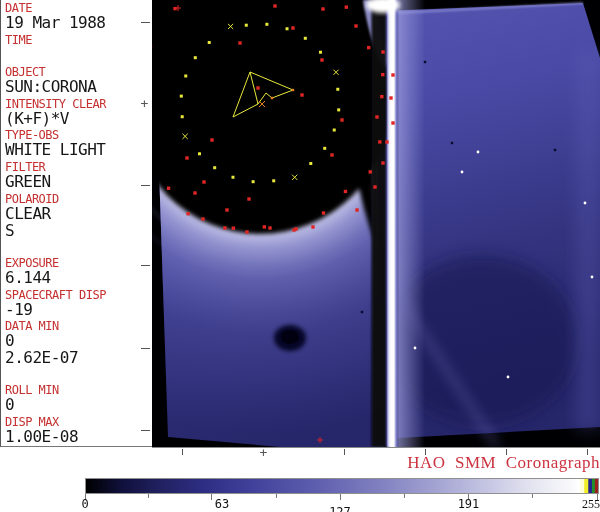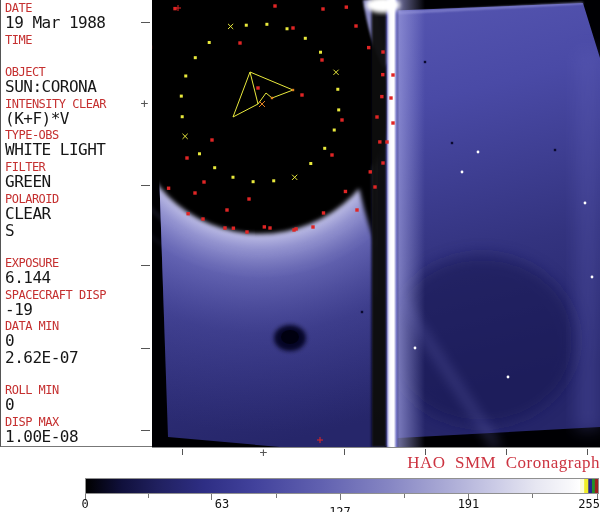--- a/index.html
+++ b/index.html
@@ -299,14 +299,14 @@
     <div class="cbtick" style="left: 532.247px; height: 4px;"></div>
     <div class="cbtick" style="left: 85px; height: 6px;"></div>
     <div class="cblabel" style="left: 85px;">0</div>
     <div class="cbtick" style="left: 211.494px; height: 6px;"></div>
     <div class="cblabel" style="left: 222px;">63</div>
     <div class="cbtick" style="left: 339.996px; height: 6px;"></div>
     <div class="cblabel" style="left: 339.996px; margin-top: 8px;">127</div>
     <div class="cbtick" style="left: 468.498px; height: 6px;"></div>
     <div class="cblabel" style="left: 468.498px;">191</div>
     <div class="cbtick" style="left: 597px; height: 6px;"></div>
-    <div class="cblabel" style="transform: translateX(-100%); left: 600px;">255</div>
+    <div class="cblabel" style="transform: translateX(-100%); left: 600px; font-family: Liberation Serif, serif;">255</div>
   </div>
 
 </body></html>

